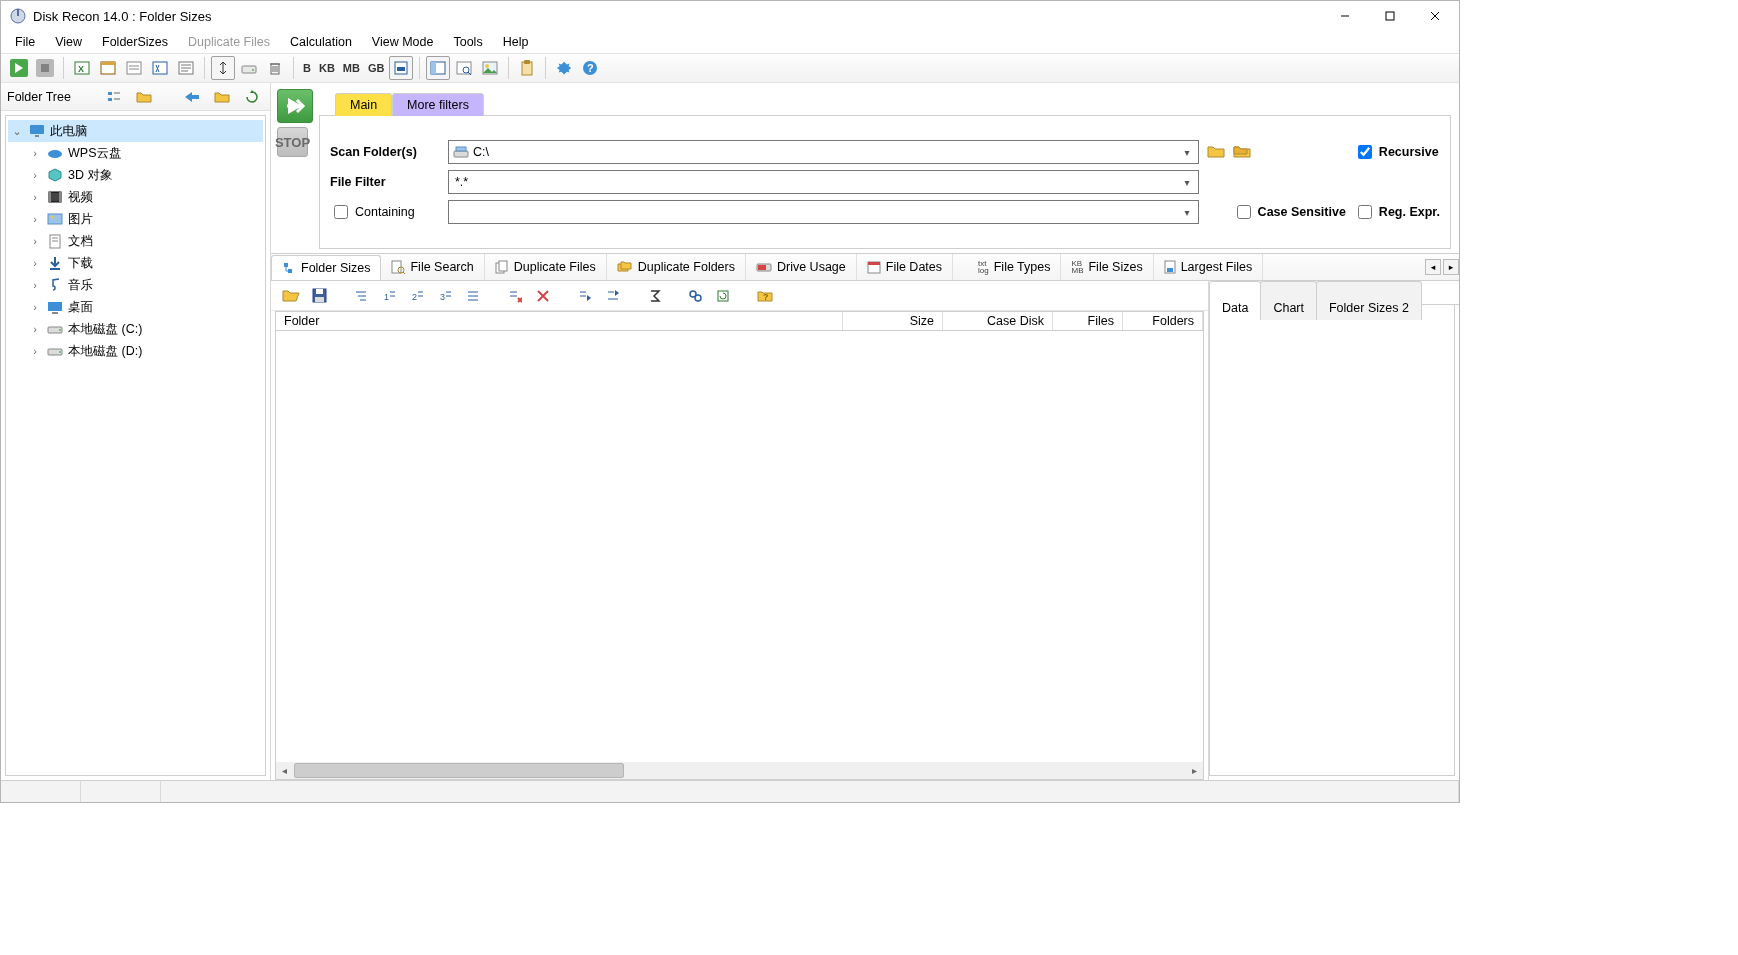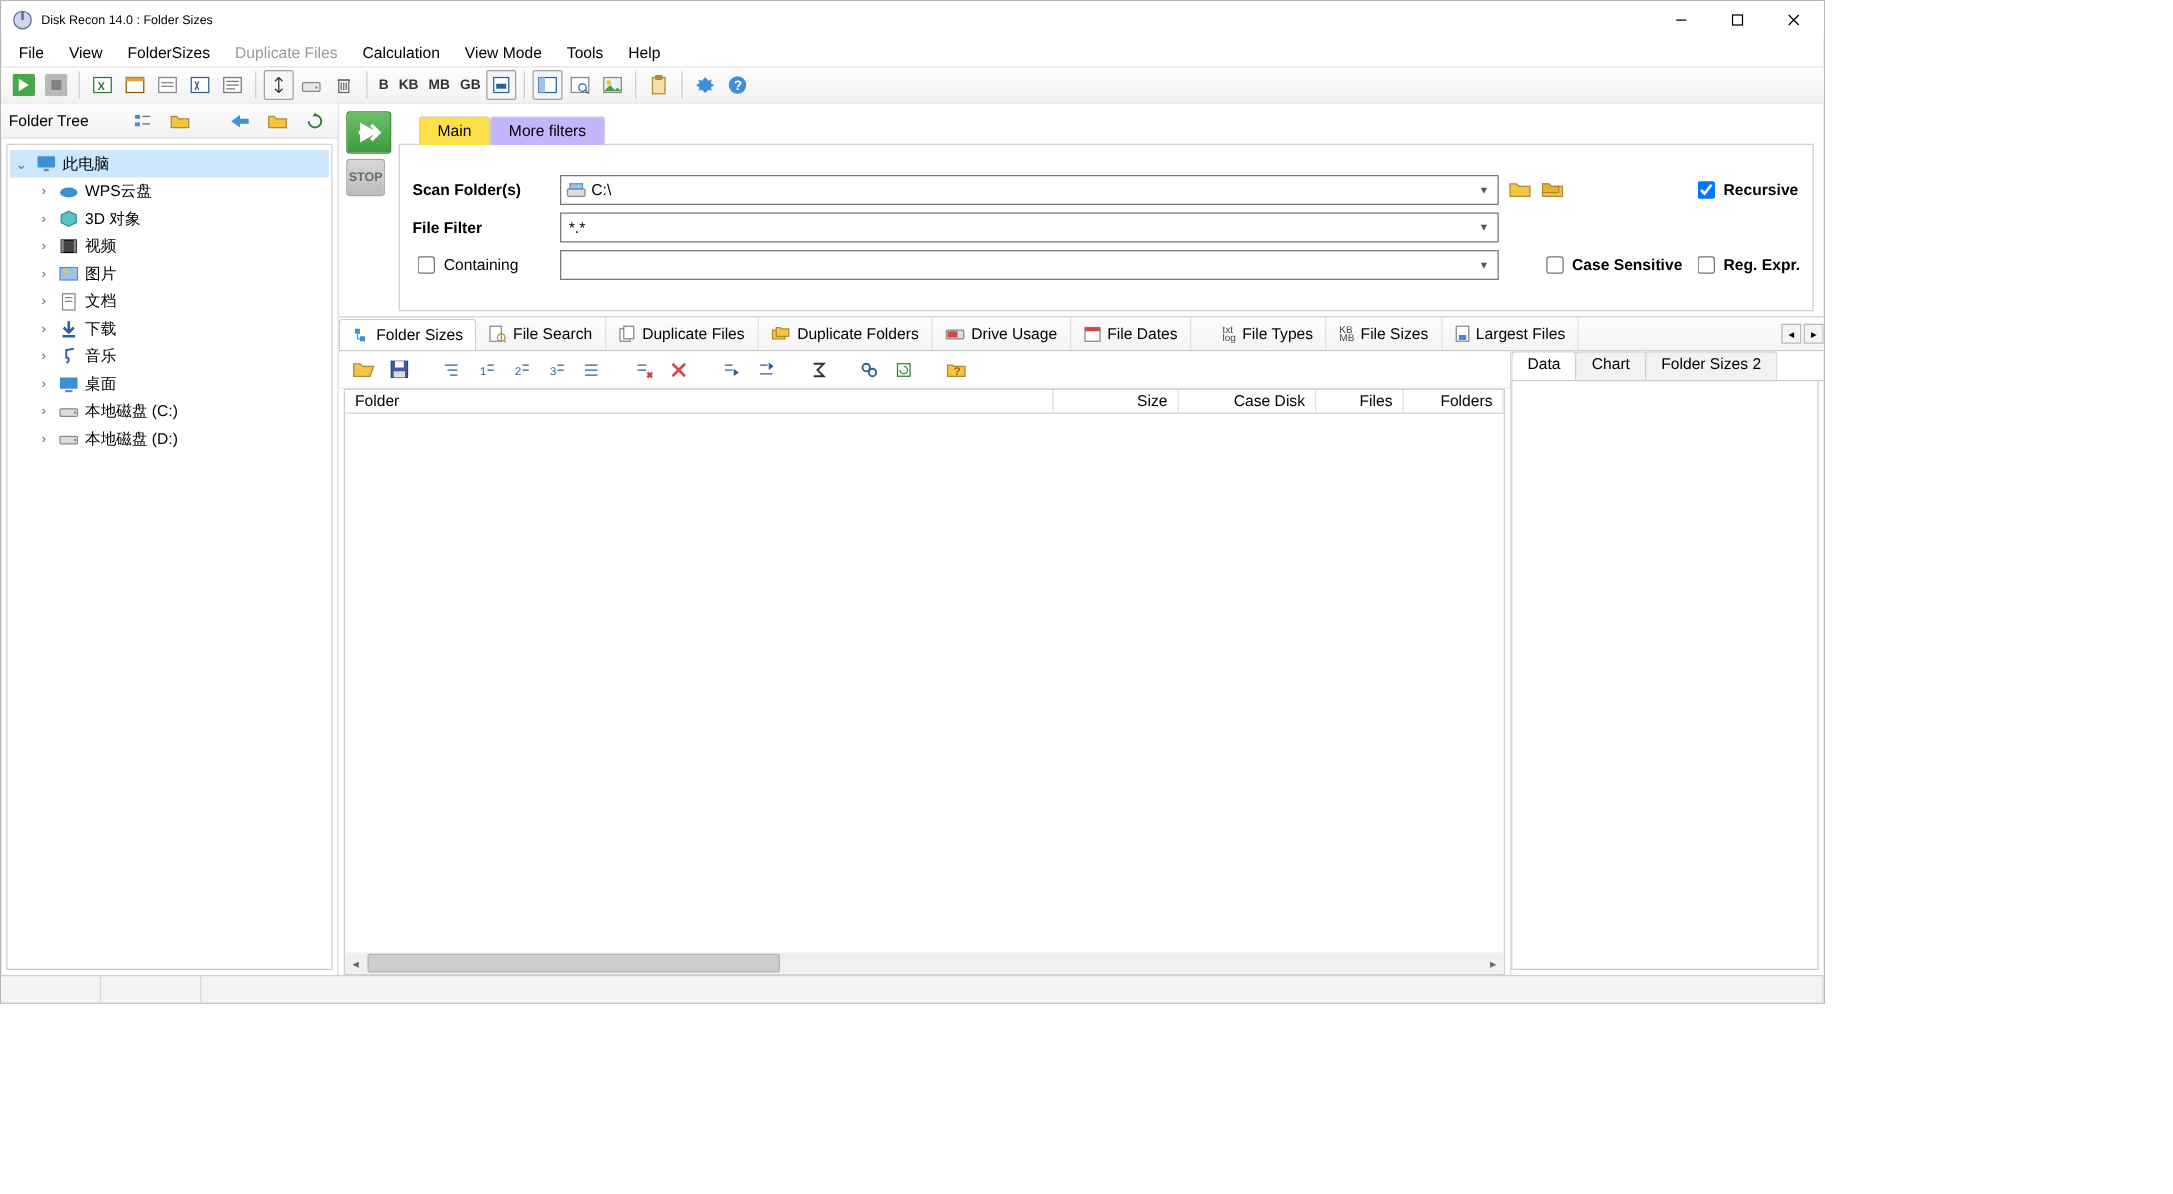--- a/index.html
+++ b/index.html
@@ -1,21 +1,21 @@
 <!DOCTYPE html>
 <html><head>
 <meta charset="utf-8">
 <style>
   html,body{margin:0;padding:0;font-family:"Segoe UI",Tahoma,sans-serif;font-size:12.5px;color:#000;background:#fff;height:100%;}
   *{box-sizing:border-box;}
   .window{width:1460px;height:803px;border:1px solid #b5b5b5;display:flex;flex-direction:column;background:#fff;position:relative;}
   
   .titlebar{height:30px;display:flex;align-items:center;padding:0 2px;background:#fff;}
   .titlebar .app-icon{width:18px;height:18px;margin:0 6px;}
-  .titlebar .title{flex:0 0 auto;font-size:10px;text-align:right;}
+  .titlebar .title{flex:0 0 auto;font-size:13px;text-align:right;}
   .titlebar .spacer{flex:1;}
   .win-btn{width:45px;height:29px;display:flex;align-items:center;justify-content:center;}
   .win-btn svg{width:10px;height:10px;}
   
   .menubar{height:22px;display:flex;align-items:center;padding:0 4px;gap:0;}
   .menubar .mitem{padding:2px 10px;border-radius:2px;}
   .menubar .mitem.disabled{color:#999;}
   
   .toolbar{height:30px;border-top:1px solid #e3e3e3;border-bottom:1px solid #e3e3e3;background:linear-gradient(#fdfdfd,#f2f2f2);display:flex;align-items:center;padding:0 6px;gap:2px;}
   .tbtn{width:24px;height:24px;display:flex;align-items:center;justify-content:center;border-radius:2px;}
@@ -33,21 +33,21 @@
   .tnode .ticon{width:18px;height:18px;margin:0 4px;display:flex;align-items:center;justify-content:center;}
   .tnode.sel{background:#cce8ff;}
   .tnode.sel .lbl{}
   .tnode.depth1{padding-left:2px;}
   .tnode.depth2{padding-left:20px;}
   
   .right-pane{flex:1;display:flex;flex-direction:column;min-width:0;}
   .scan-area{display:flex;padding:6px 8px 4px 6px;gap:6px;align-items:flex-start;}
   .scan-buttons{display:flex;flex-direction:column;gap:4px;}
   .go-btn{width:36px;height:34px;border:1px solid #3b8e3b;border-radius:3px;background:linear-gradient(#6ac06a,#3e9a3e);display:flex;align-items:center;justify-content:center;}
-  .stop-btn{width:31px;height:30px;border:1px solid #aaa;border-radius:3px;background:linear-gradient(#d7d7d7,#bcbcbc);display:flex;align-items:center;justify-content:center;color:#6a6a6a;font-weight:bold;font-size:10px;}
+  .stop-btn{width:31px;height:30px;border:1px solid #aaa;border-radius:3px;background:linear-gradient(#d7d7d7,#bcbcbc);display:flex;align-items:center;justify-content:center;color:#6a6a6a;font-weight:bold;font-size:13px;}
   .scan-tabs{flex:1;display:flex;flex-direction:column;}
   .mini-tabs{display:flex;height:26px;align-items:flex-end;gap:0;}
   .mini-tab{padding:4px 14px;border:1px solid #cfcfcf;border-bottom:none;background:#c4b5fd;position:relative;top:1px;border-radius:3px 3px 0 0;font-size:12.5px;}
   .mini-tab.active{background:#fde047;z-index:2;margin-left:16px;}
   .scan-form{border:1px solid #cfcfcf;padding:24px 10px;display:grid;grid-template-columns:110px 1fr auto auto auto;row-gap:6px;column-gap:8px;align-items:center;}
   .scan-form label{font-weight:bold;}
   .field{height:24px;border:1px solid #777;display:flex;align-items:center;padding:0 4px;gap:4px;background:#fff;}
   .field .dd{margin-left:auto;color:#555;font-size:10px;padding:0 4px;}
   .field input{border:none;outline:none;flex:1;font:inherit;background:transparent;}
   .chk{display:flex;align-items:center;gap:4px;}
@@ -65,21 +65,21 @@
   .grid-toolbar{height:30px;display:flex;align-items:center;gap:4px;padding:0 8px;border-bottom:1px solid #e6e6e6;}
   .grid-head{display:flex;height:20px;border:1px solid #cfcfcf;margin:0 4px;}
   .gh{border-right:1px solid #e0e0e0;padding:0 8px;display:flex;align-items:center;}
   .gh.r{justify-content:flex-end;}
   .grid-body{flex:1;margin:0 4px;border:1px solid #cfcfcf;border-top:none;overflow:hidden;position:relative;}
   .hscroll{position:absolute;bottom:0;left:0;right:0;height:17px;background:#f0f0f0;display:flex;align-items:center;}
   .hscroll .thumb{height:15px;width:330px;background:#cdcdcd;border:1px solid #b5b5b5;border-radius:2px;margin-left:1px;}
   .hscroll .arrow{width:17px;height:17px;display:flex;align-items:center;justify-content:center;color:#666;font-size:10px;}
   .side-panel{width:250px;display:flex;flex-direction:column;}
   .side-tabs{display:flex;height:24px;border-bottom:1px solid #cfcfcf;}
-  .side-tab{padding:2px 12px;border:1px solid #cfcfcf;border-bottom:none;margin-right:-1px;background:#f2f2f2;font-size:12.5px;border-radius:3px 3px 0 0;}
+  .side-tab{padding:19px 12px;border:1px solid #cfcfcf;border-bottom:none;margin-right:-1px;background:#f2f2f2;font-size:12.5px;border-radius:3px 3px 0 0;}
   .side-tab.active{background:#fff;}
   .side-body{flex:1;border:1px solid #cfcfcf;border-top:none;margin:0 4px 4px 0;}
   
   .statusbar{height:22px;border-top:1px solid #d0d0d0;background:#f3f3f3;display:flex;}
   .statusbar .cell{border-right:1px solid #d9d9d9;width:80px;height:100%;}
   
   svg{display:block;}
 </style>
 </head>
 <body>

